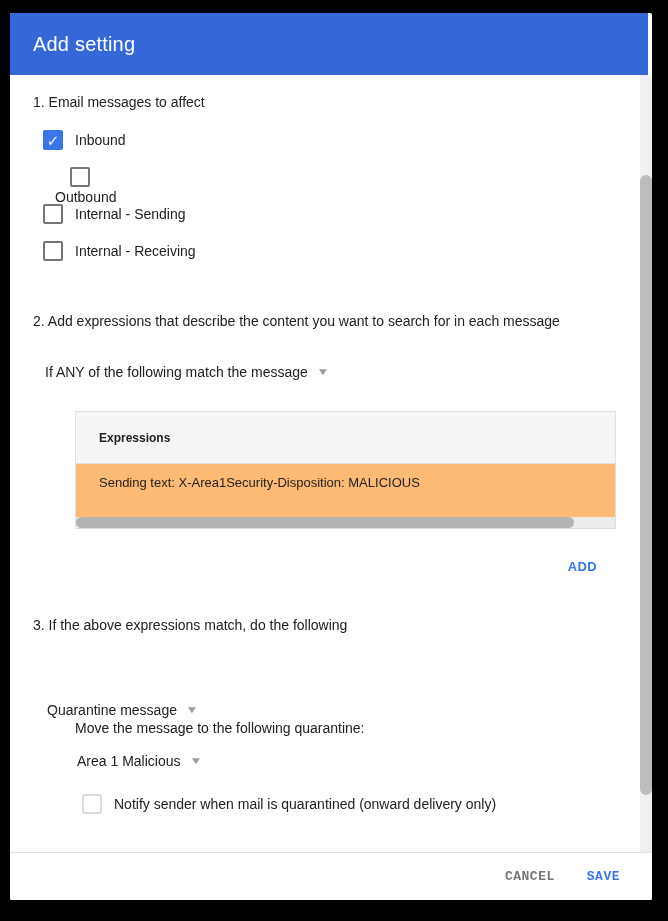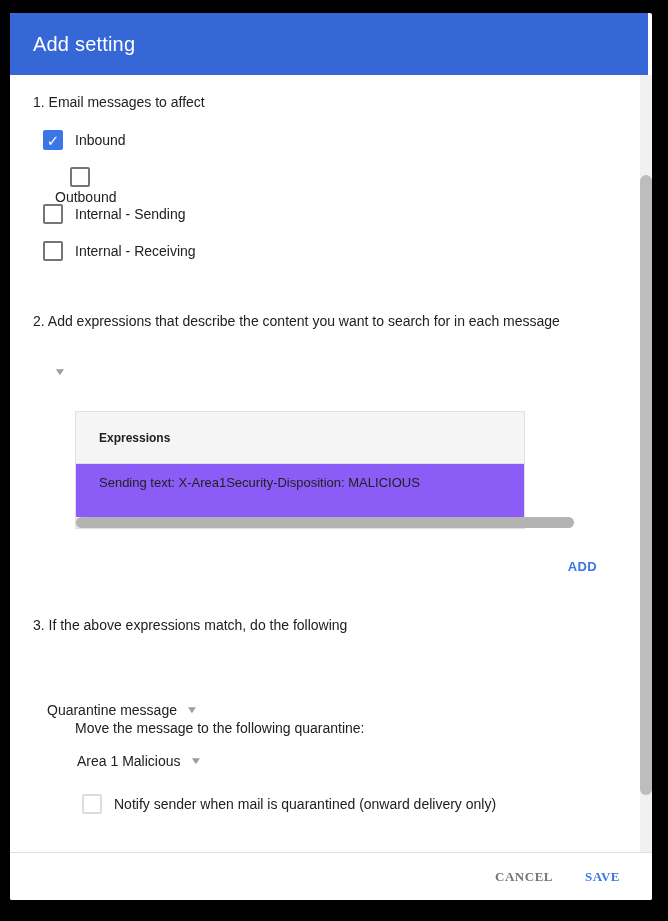--- a/index.html
+++ b/index.html
@@ -100,23 +100,23 @@
   #move-label {
     position: absolute;
     left: 65px; top: 707px;
     font-size: 14px;
     color: var(--text-primary, #212121);
   }
 
   .expr-table {
     position: absolute;
     left: 65px; top: 398px;
-    width: 450px; height: 118px;
+    width: 541px; height: 118px;
     border: 1px solid var(--border-gray, #e0e0e0);
-    background: #8b5cf6;
+    background: #fdba74;
   }
   .expr-table-header {
     height: 52px;
     background: var(--table-header-bg, #f5f5f5);
     border-bottom: 1px solid var(--border-gray, #e0e0e0);
     display: flex; align-items: center;
     padding-left: 23px;
     font-size: 12px;
     font-weight: bold;
     color: var(--text-primary, #212121);
@@ -179,21 +179,21 @@
     display: flex; align-items: center; justify-content: flex-end;
     gap: 28px;
     padding-right: 30px;
   }
   .footer-btn {
     font-size: 13px;
     font-weight: bold;
     letter-spacing: 0.5px;
     background: none; border: none;
     cursor: pointer;
-    font-family: Liberation Serif, serif;
+    font-family: Liberation Mono, monospace;
     padding: 6px 2px;
   }
   #cancel-btn { color: var(--text-secondary, #757575); }
   #save-btn { color: var(--accent-blue, #3a76e8); }
 </style>
 </head>
 <body>
 
 <div class="dialog">
 
@@ -221,20 +221,21 @@
   </div>
 
   <div class="checkbox-row" style="left:33px; top:228px;">
     <span class="checkbox-box"></span>
     <span class="checkbox-label">Internal - Receiving</span>
   </div>
 
   <div class="section-title" id="sec2-title">2. Add expressions that describe the content you want to search for in each message</div>
 
   <div class="selector" id="match-selector">
+    <span>If ANY of the following match the message</span>
     <span class="dropdown-arrow">▼</span>
   </div>
 
   <div class="expr-table">
     <div class="expr-table-header">Expressions</div>
     <div class="expr-table-body">
       <div class="expr-row">Sending text: X-Area1Security-Disposition: MALICIOUS</div>
     </div>
     <div class="h-scrollbar">
       <div class="h-scrollbar-thumb"></div>

